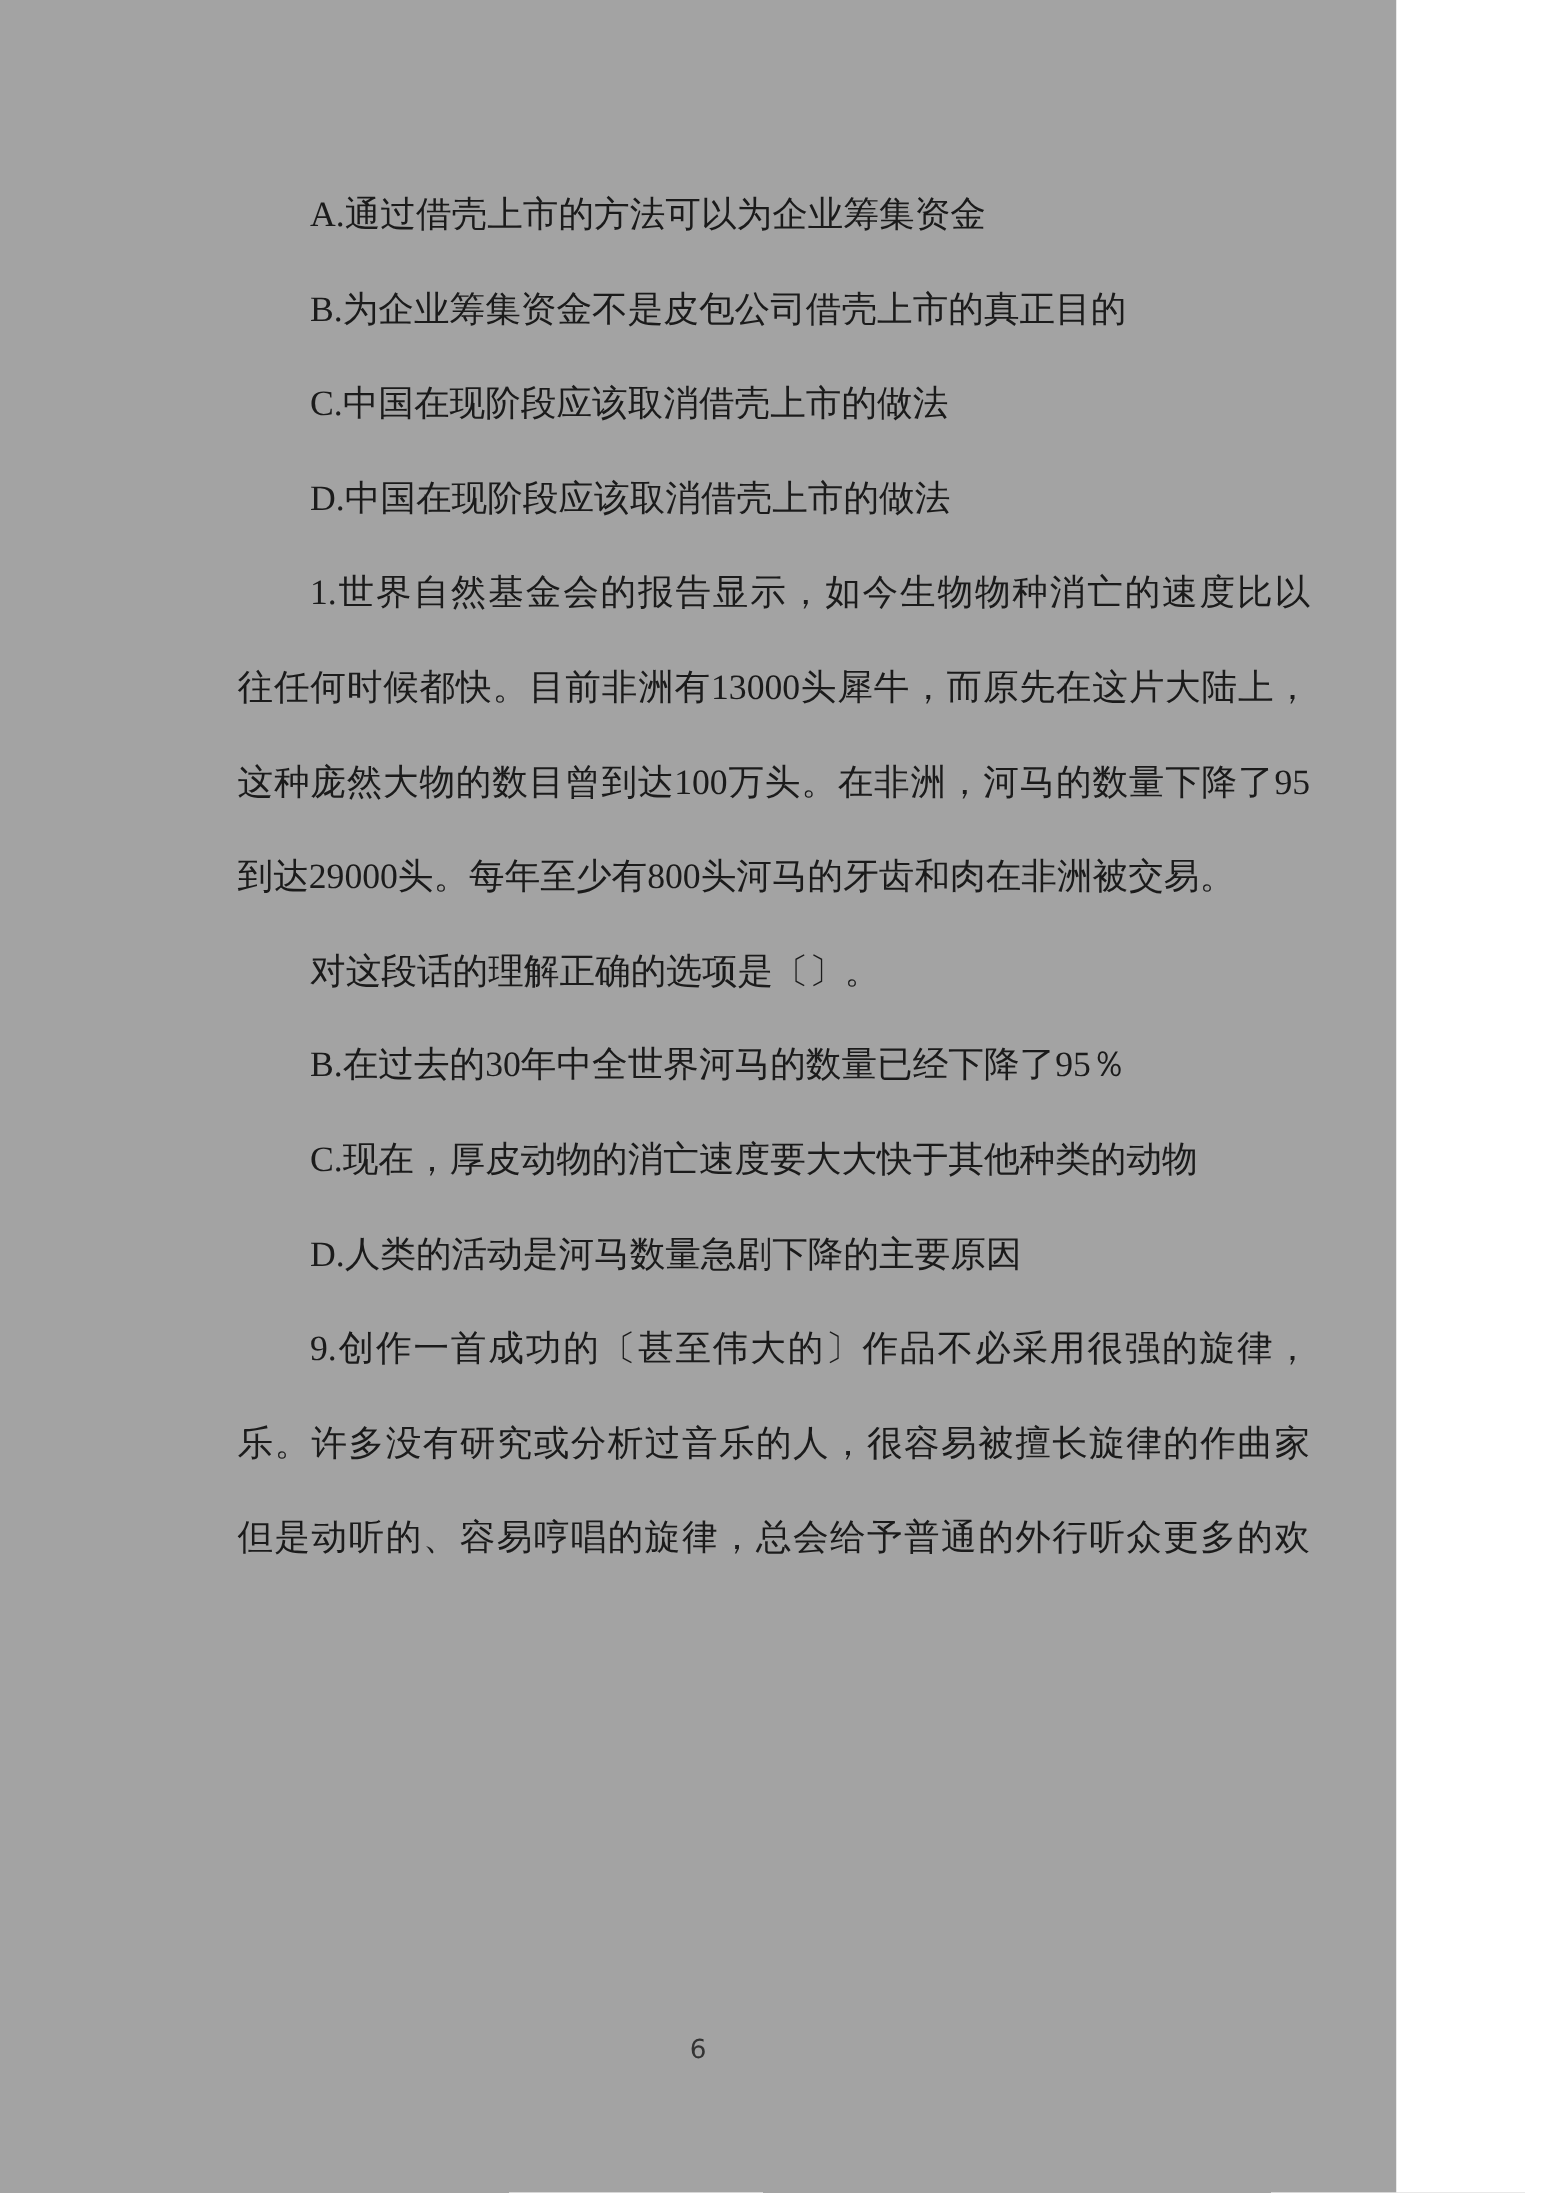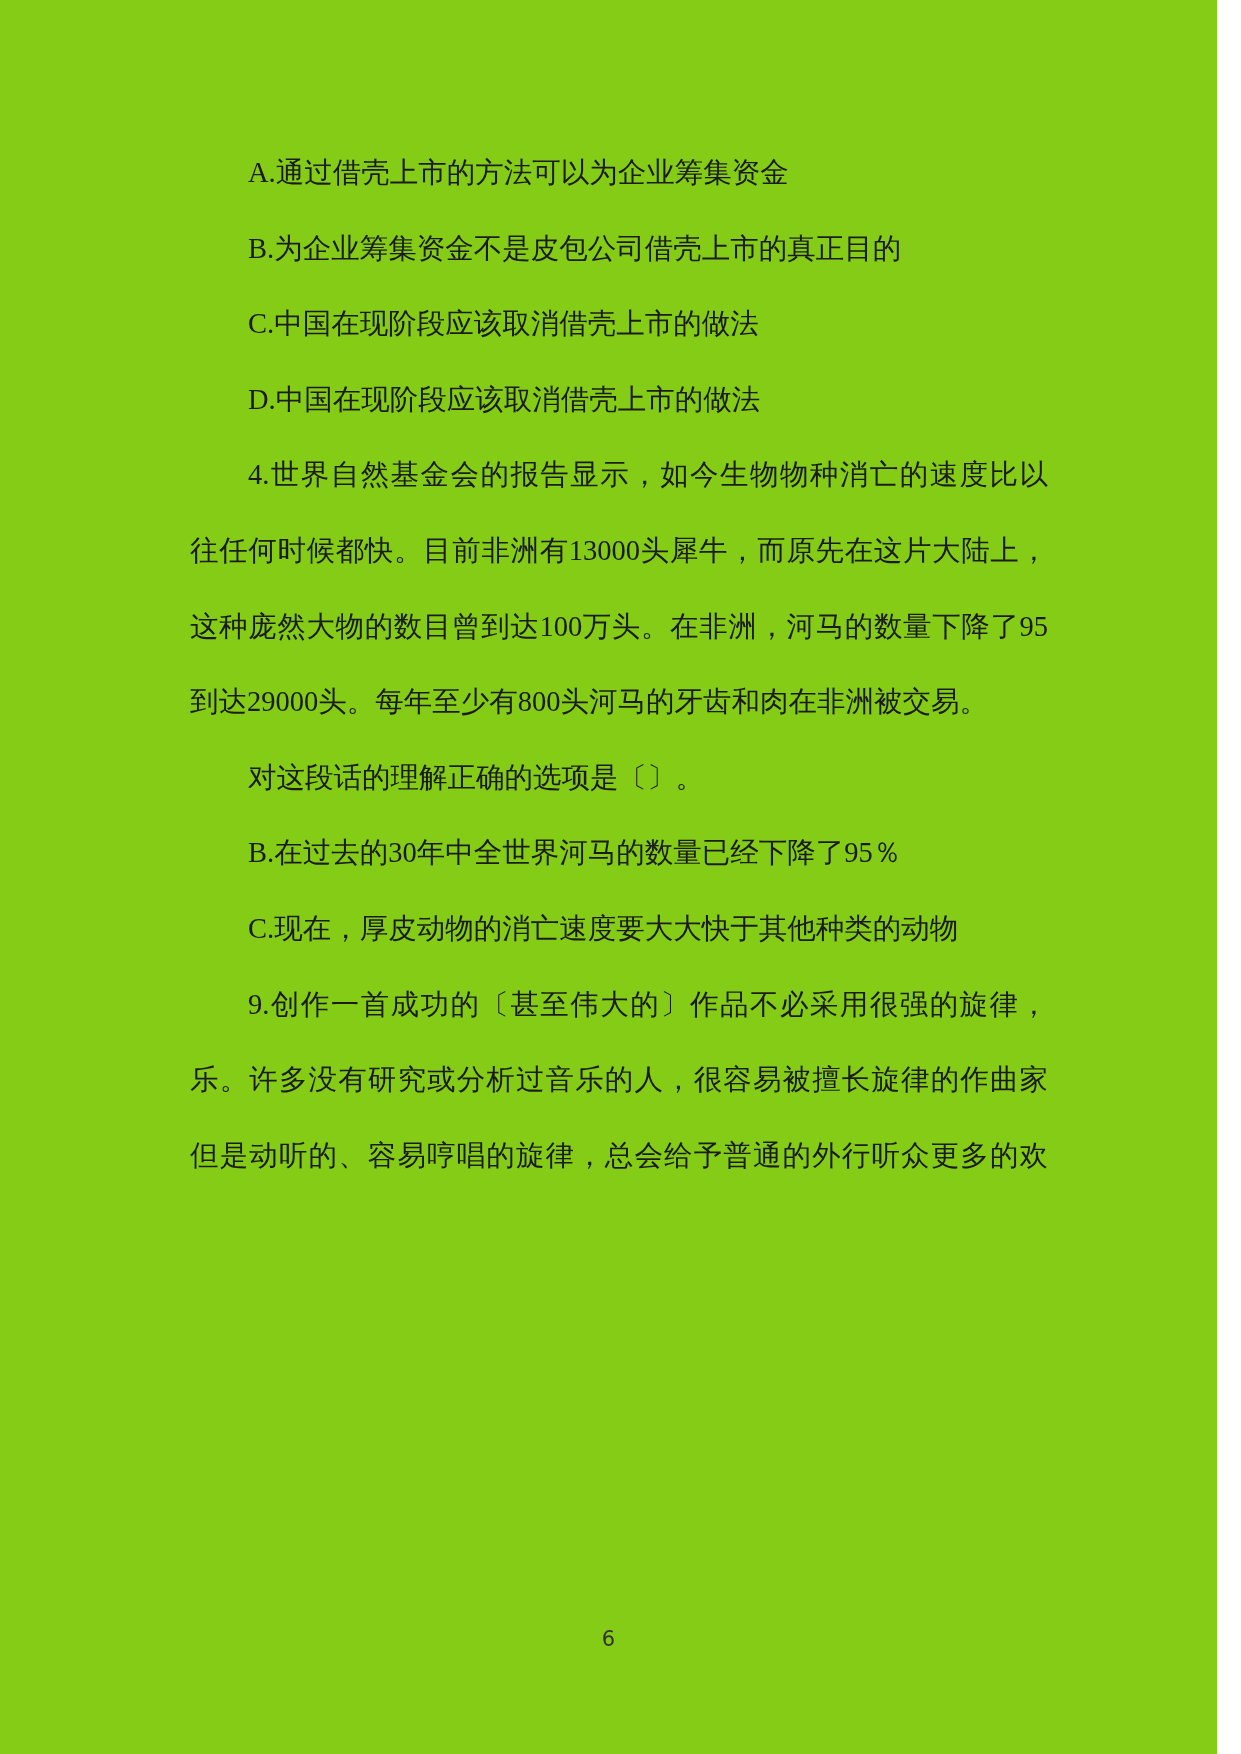--- a/index.html
+++ b/index.html
@@ -2,23 +2,23 @@
 <html><head>
 <meta charset="utf-8">
 <style>
   html, body {
     margin: 0;
     padding: 0;
     background: #ffffff;
   }
   .page {
     position: relative;
-    width: 1217px;
+    width: 1117px;
     height: 1754px;
-    background: #84cc16;
+    background: #a3a3a3;
     overflow: hidden;
     font-family: "Liberation Serif", "DejaVu Serif", serif;
     color: #1b1b1b;
   }
   .text-column {
     position: absolute;
     left: 190px;
     top: 135px;
     width: 858px;
     font-size: 28.5px;
@@ -52,27 +52,28 @@
 </head>
 <body>
 
 <div class="page">
 
   <div class="text-column">
     <div class="text-line indent">A.通过借壳上市的方法可以为企业筹集资金</div>
     <div class="text-line indent">B.为企业筹集资金不是皮包公司借壳上市的真正目的</div>
     <div class="text-line indent">C.中国在现阶段应该取消借壳上市的做法</div>
     <div class="text-line indent">D.中国在现阶段应该取消借壳上市的做法</div>
-    <div class="text-line indent just">4.世界自然基金会的报告显示，如今生物物种消亡的速度比以</div>
+    <div class="text-line indent just">1.世界自然基金会的报告显示，如今生物物种消亡的速度比以</div>
     <div class="text-line just">往任何时候都快。目前非洲有13000头犀牛，而原先在这片大陆上，</div>
     <div class="text-line just">这种庞然大物的数目曾到达100万头。在非洲，河马的数量下降了95</div>
     <div class="text-line">到达29000头。每年至少有800头河马的牙齿和肉在非洲被交易。</div>
     <div class="text-line indent">对这段话的理解正确的选项是〔〕。</div>
     <div class="text-line indent">B.在过去的30年中全世界河马的数量已经下降了95％</div>
     <div class="text-line indent">C.现在，厚皮动物的消亡速度要大大快于其他种类的动物</div>
+    <div class="text-line indent">D.人类的活动是河马数量急剧下降的主要原因</div>
     <div class="text-line indent just">9.创作一首成功的〔甚至伟大的〕作品不必采用很强的旋律，</div>
     <div class="text-line just">乐。许多没有研究或分析过音乐的人，很容易被擅长旋律的作曲家</div>
     <div class="text-line just">但是动听的、容易哼唱的旋律，总会给予普通的外行听众更多的欢</div>
   </div>
 
   <div class="page-number">6</div>
 
 </div>
 
 </body></html>

